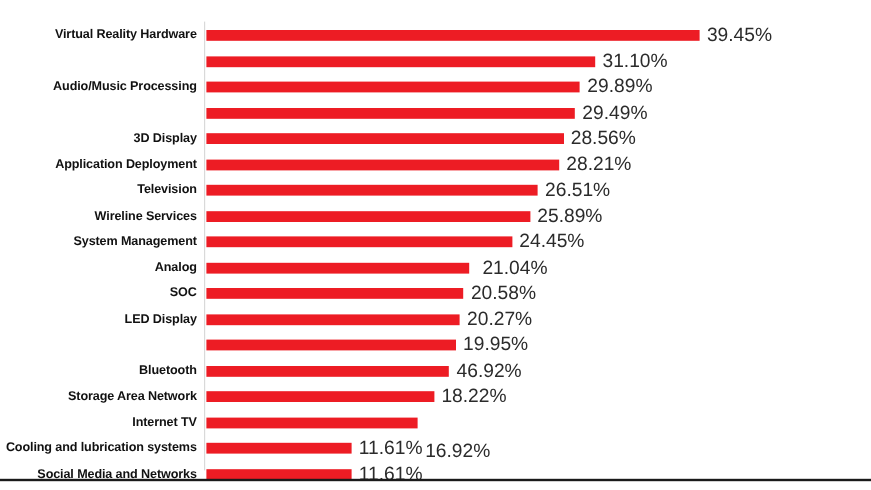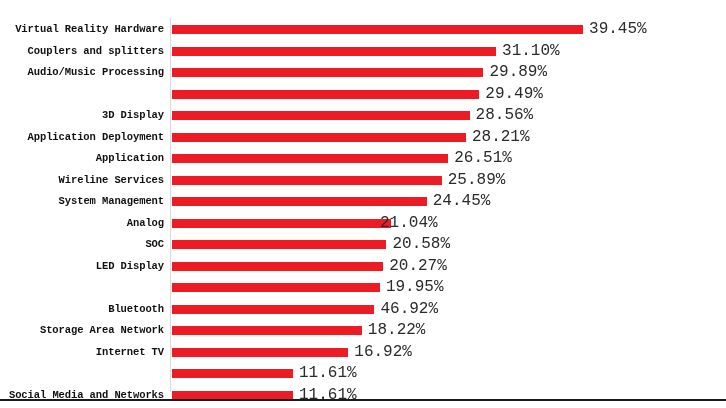--- a/index.html
+++ b/index.html
@@ -11,21 +11,20 @@
   body {
     font-family: "Liberation Sans", sans-serif;
   }
   #chart-root {
     position: relative;
     width: 726px;
     height: 408px;
     background: #ffffff;
     overflow: hidden;
     box-sizing: border-box;
-    font-family: Liberation Mono, monospace;
   }
   
   #bottom-rule {
     position: absolute;
     left: 0;
     top: 399px;
     width: 726px;
     height: 2px;
     background: #1a1a1a;
   }
@@ -98,21 +97,20 @@
     <div id="axis-line"></div>
     <div id="rows">
         <div class="row" style="top: 19px;">
           <div class="cat-label">Virtual Reality Hardware</div>
           <div class="bar-wrap" style="width: 411.069px;">
             <div class="bar" style="width: 411.069px; background: rgb(237, 28, 36);"></div>
           </div>
           <div class="val-label" style="left: 589.069px;">39.45%</div>
         </div>
         <div class="row" style="top: 40.5px;">
-          <div class="cat-label">Couplers and splitters</div>
           <div class="bar-wrap" style="width: 324.062px;">
             <div class="bar" style="width: 324.062px; background: rgb(237, 28, 36);"></div>
           </div>
           <div class="val-label" style="left: 502.062px;">31.10%</div>
         </div>
         <div class="row" style="top: 62px;">
           <div class="cat-label">Audio/Music Processing</div>
           <div class="bar-wrap" style="width: 311.454px;">
             <div class="bar" style="width: 311.454px; background: rgb(237, 28, 36);"></div>
           </div>
@@ -132,21 +130,21 @@
           <div class="val-label" style="left: 475.595px;">28.56%</div>
         </div>
         <div class="row" style="top: 126.5px;">
           <div class="cat-label">Application Deployment</div>
           <div class="bar-wrap" style="width: 293.948px;">
             <div class="bar" style="width: 293.948px; background: rgb(237, 28, 36);"></div>
           </div>
           <div class="val-label" style="left: 471.948px;">28.21%</div>
         </div>
         <div class="row" style="top: 148px;">
-          <div class="cat-label">Application</div>
+          <div class="cat-label">Television</div>
           <div class="bar-wrap" style="width: 276.234px;">
             <div class="bar" style="width: 276.234px; background: rgb(237, 28, 36);"></div>
           </div>
           <div class="val-label" style="left: 454.234px;">26.51%</div>
         </div>
         <div class="row" style="top: 169.5px; padding-left: 24px;">
           <div class="cat-label">Wireline Services</div>
           <div class="bar-wrap" style="width: 269.774px;">
             <div class="bar" style="width: 269.774px; background: rgb(237, 28, 36);"></div>
           </div>
@@ -157,21 +155,21 @@
           <div class="bar-wrap" style="width: 254.769px;">
             <div class="bar" style="width: 254.769px; background: rgb(237, 28, 36);"></div>
           </div>
           <div class="val-label" style="left: 432.769px;">24.45%</div>
         </div>
         <div class="row" style="top: 212.5px;">
           <div class="cat-label">Analog</div>
           <div class="bar-wrap" style="width: 219.237px;">
             <div class="bar" style="width: 219.237px; background: rgb(237, 28, 36);"></div>
           </div>
-          <div class="val-label" style="left: 380px;">21.04%</div>
+          <div class="val-label" style="left: 402px;">21.04%</div>
         </div>
         <div class="row" style="top: 234px;">
           <div class="cat-label">SOC</div>
           <div class="bar-wrap" style="width: 214.444px;">
             <div class="bar" style="width: 214.444px; background: rgb(237, 28, 36);"></div>
           </div>
           <div class="val-label" style="left: 392.444px;">20.58%</div>
         </div>
         <div class="row" style="top: 255.5px;">
           <div class="cat-label">LED Display</div>
@@ -198,23 +196,24 @@
           <div class="bar-wrap" style="width: 189.852px;">
             <div class="bar" style="width: 189.852px; background: rgb(237, 28, 36);"></div>
           </div>
           <div class="val-label" style="left: 367.852px;">18.22%</div>
         </div>
         <div class="row" style="top: 341.5px;">
           <div class="cat-label">Internet TV</div>
           <div class="bar-wrap" style="width: 176.306px;">
             <div class="bar" style="width: 176.306px; background: rgb(237, 28, 36);"></div>
           </div>
-          <div class="val-label" style="left: 354.306px;">16.92%</div>
+          <div class="val-label" style="left: 354.306px; margin-top: 24px;">16.92%</div>
         </div>
         <div class="row" style="top: 363px;">
+          <div class="cat-label">Cooling and lubrication systems</div>
           <div class="bar-wrap" style="width: 120.976px;">
             <div class="bar" style="width: 120.976px; background: rgb(237, 28, 36);"></div>
           </div>
           <div class="val-label" style="left: 298.976px;">11.61%</div>
         </div>
         <div class="row" style="top: 384.5px; padding-left: 20px;">
           <div class="cat-label">Social Media and Networks</div>
           <div class="bar-wrap" style="width: 120.976px;">
             <div class="bar" style="width: 120.976px; background: rgb(237, 28, 36);"></div>
           </div>

